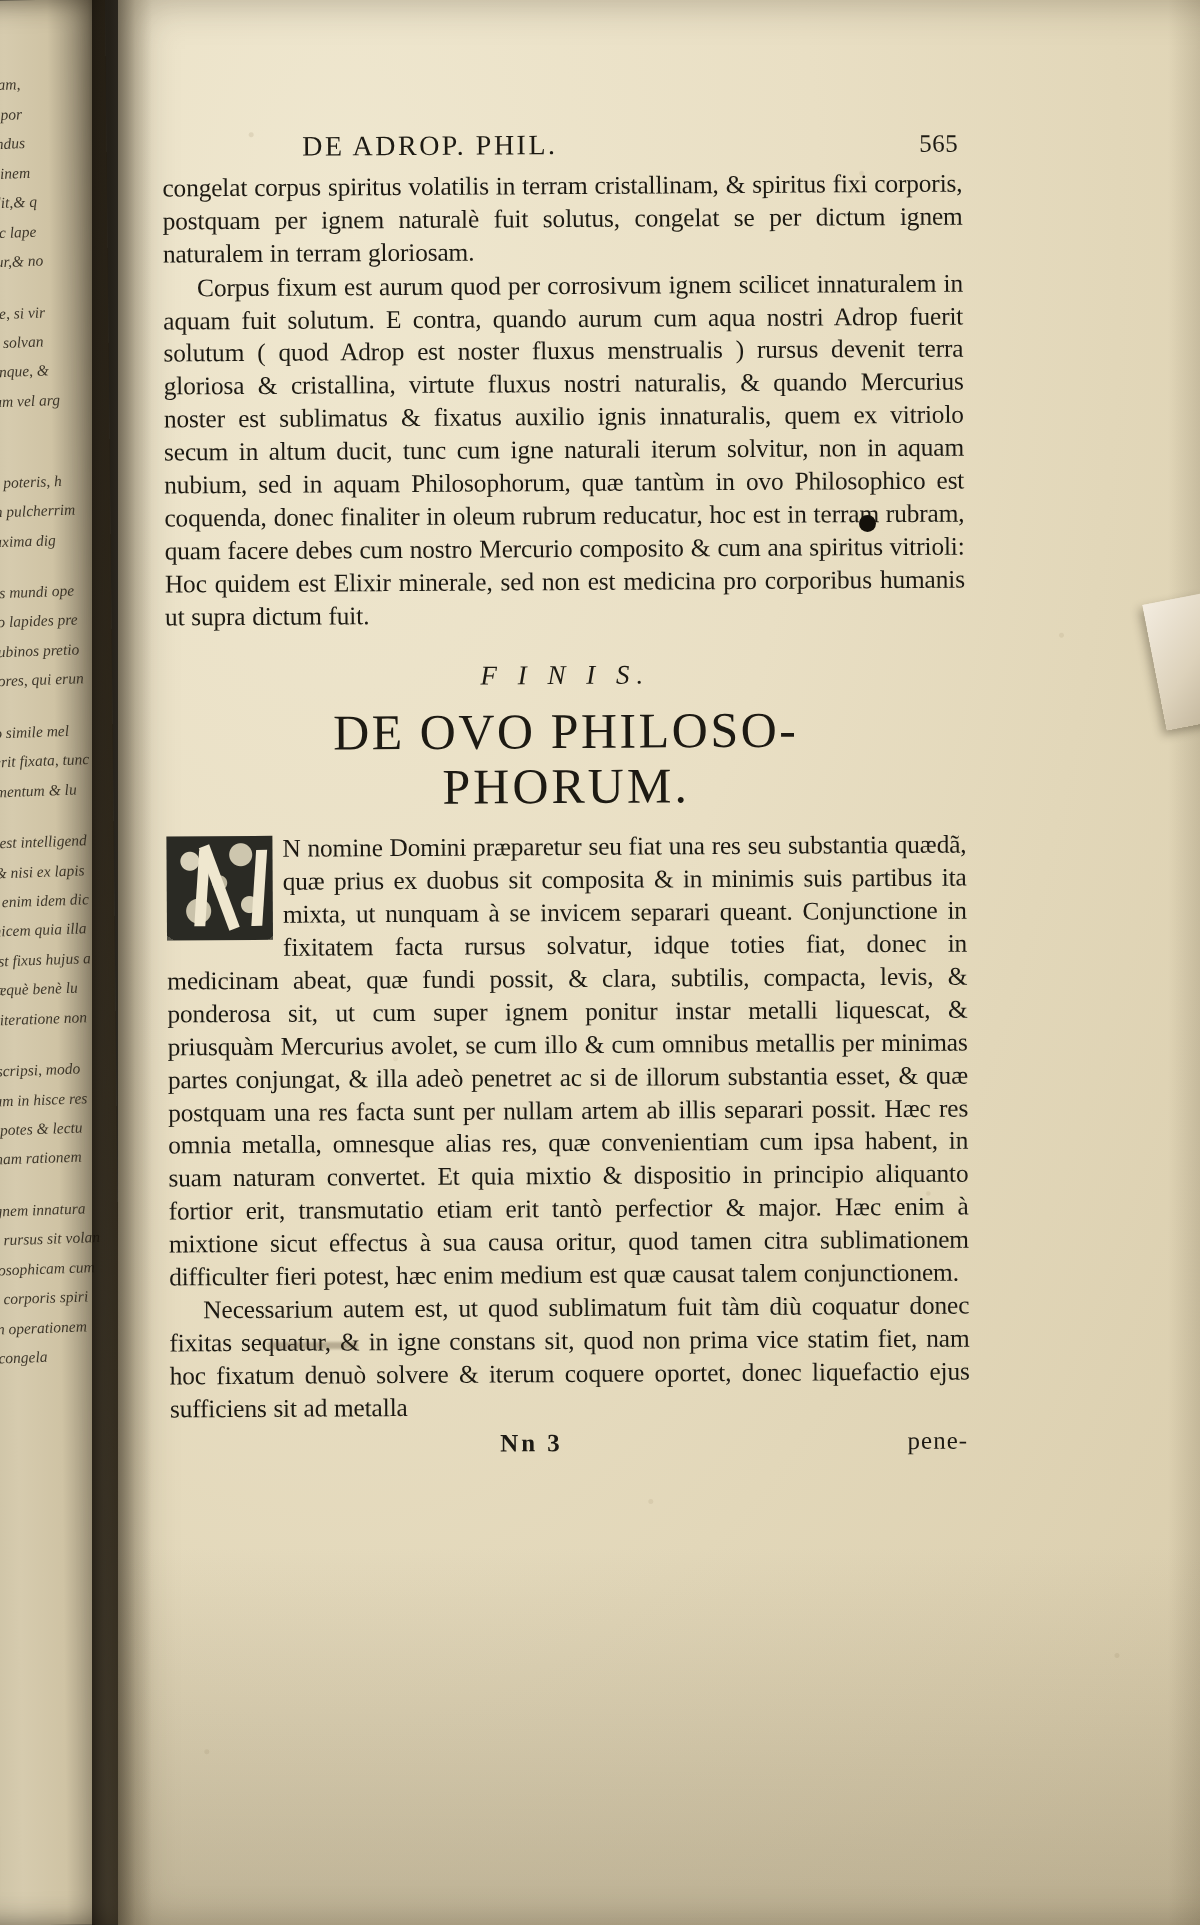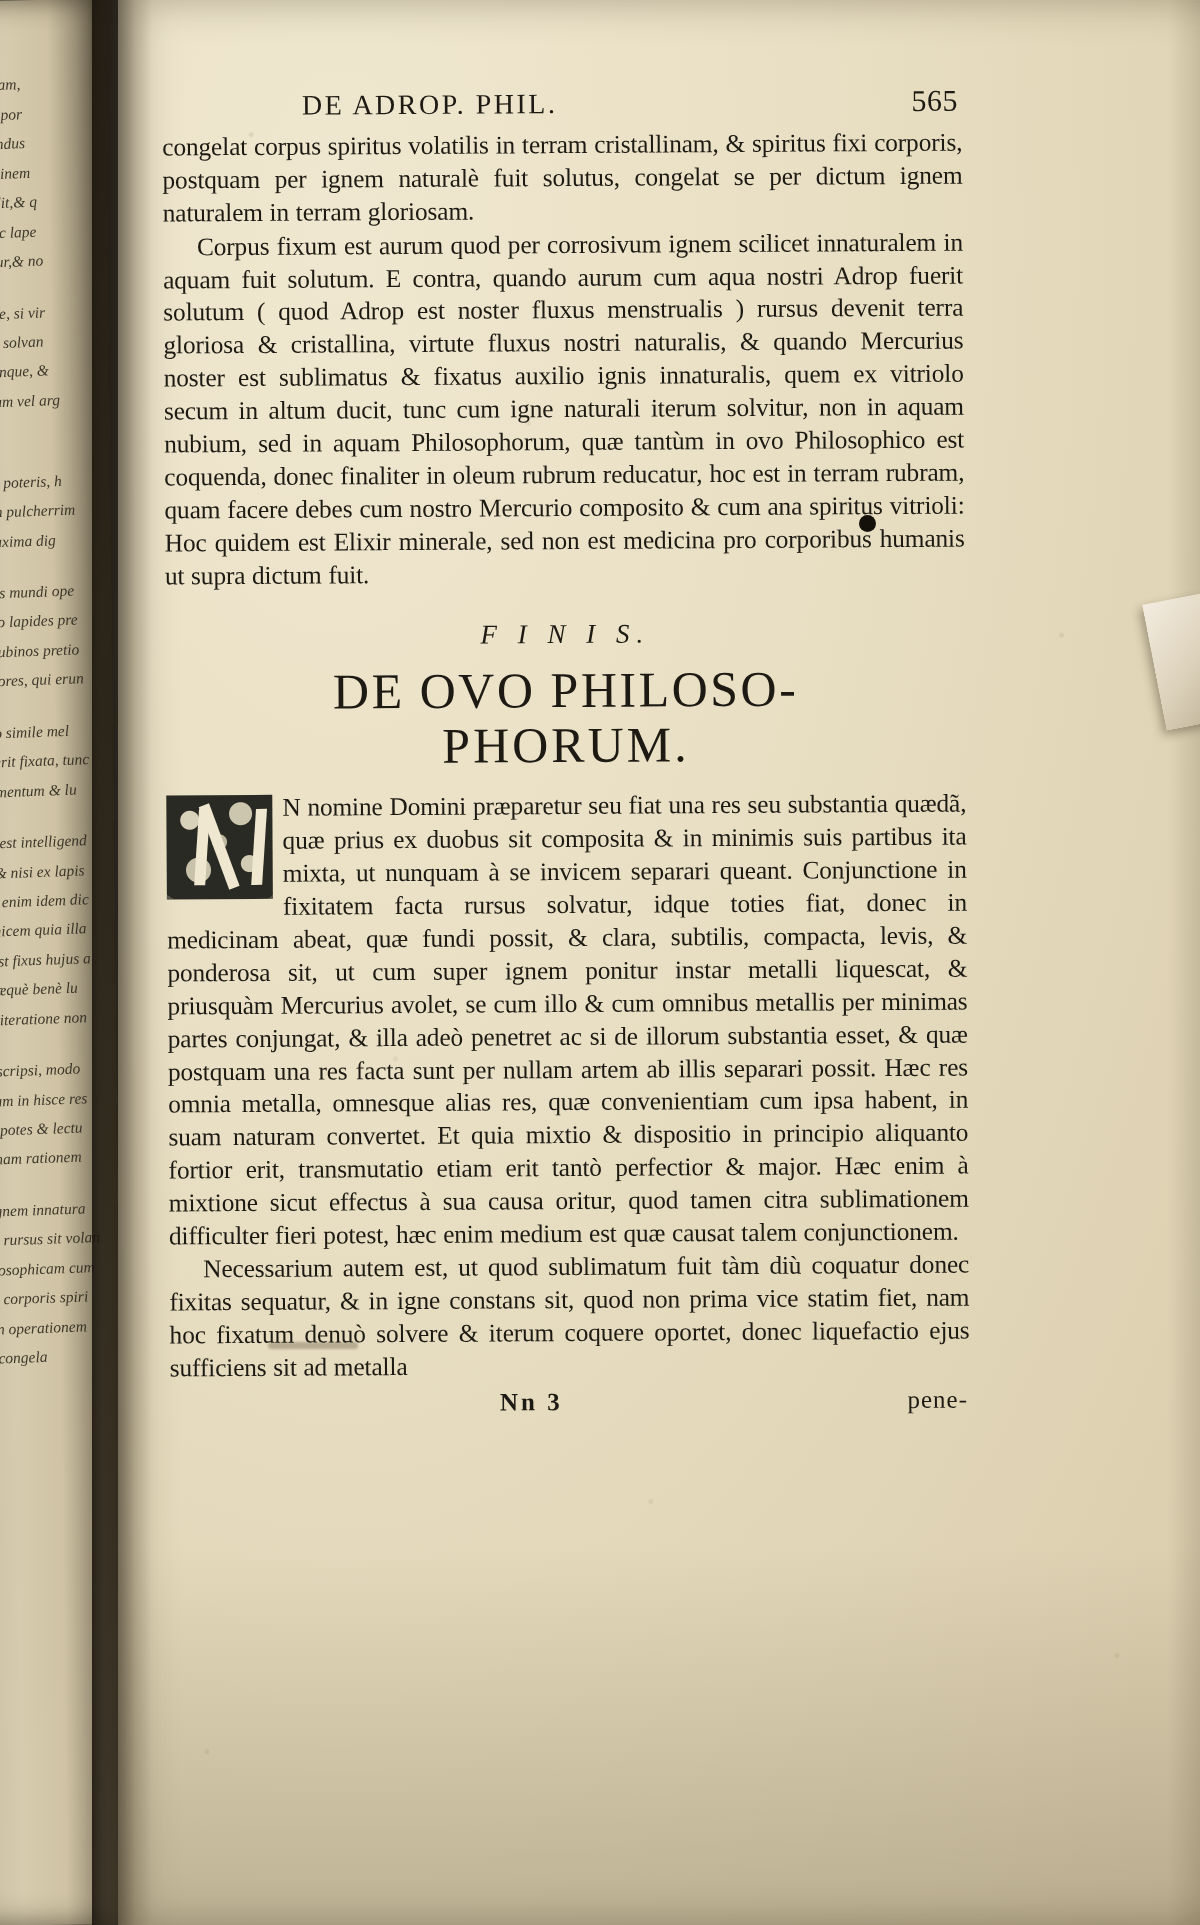--- a/index.html
+++ b/index.html
@@ -148,22 +148,23 @@
     letter-spacing: 1px;
     margin-bottom: 8px;
     padding: 0 4px 0 140px;
   }
   .runhead .rh-title {
     font-variant: small-caps;
     letter-spacing: 2.5px;
     font-size: 28px;
   }
   .runhead .rh-folio {
-    font-size: 30px;
+    font-size: 25px;
     letter-spacing: 0.5px;
+    margin-top: 46px;
   }
 
   p.body {
     margin: 0;
     font-size: 25.4px;
     line-height: 1.295;
     text-align: justify;
     text-align-last: left;
     letter-spacing: -0.15px;
     word-spacing: 0.5px;

